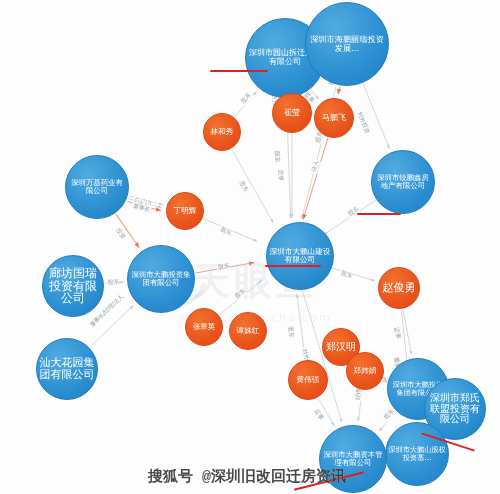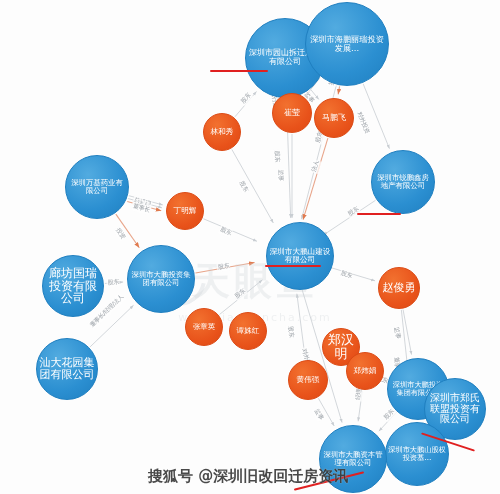--- a/index.html
+++ b/index.html
@@ -76,20 +76,21 @@
     width:46px;height:46px;border-radius:50%;
     border:4px solid #d8dde1;opacity:0.45;z-index:3;
     border-right-color:transparent;
     transform:rotate(-35deg);
   }
   .wm-bottom{
     position:absolute;left:148px;top:467px;
     font-size:15px;color:#3a3a3a;font-weight:bold;
     letter-spacing:0px;z-index:9;opacity:0.92;
     text-shadow:0 0 1px rgba(255,255,255,.7);
+    font-family:Liberation Mono, monospace;
   }
 </style>
 </head>
 <body>
 
 <svg id="graph" viewBox="0 0 500 494" xmlns="http://www.w3.org/2000/svg">
   <defs>
     <marker id="ah" markerWidth="6" markerHeight="6" refX="5" refY="2" orient="auto">
       <path d="M0,0 L5,2 L0,4 z" fill="#c8cdd2"></path>
     </marker>
@@ -211,21 +212,21 @@
     </div>
     <div class="node person" style="left: 378px; top: 267px; width: 42px; height: 42px; font-size: 11px;">
       <span>赵俊勇</span>
     </div>
     <div class="node person" style="left: 185px; top: 308px; width: 38px; height: 38px; font-size: 7.4px;">
       <span>张章英</span>
     </div>
     <div class="node person" style="left: 229px; top: 312px; width: 38px; height: 38px; font-size: 7.6px;">
       <span>谭姝红</span>
     </div>
-    <div class="node person" style="left: 322px; top: 328px; width: 38px; height: 38px; font-size: 13px;">
+    <div class="node person" style="left: 322px; top: 328px; width: 38px; height: 38px; font-size: 10px;">
       <span>郑汉明</span>
     </div>
     <div class="node person" style="left: 346px; top: 352px; width: 38px; height: 38px; font-size: 7.6px;">
       <span>郑炜娟</span>
     </div>
     <div class="node person" style="left: 288px; top: 360px; width: 40px; height: 40px; font-size: 7.6px;">
       <span>黄伟强</span>
     </div>
     <div class="node company" style="left: 36px; top: 338px; width: 62px; height: 62px; font-size: 11px;">
       <span>汕大花园集团有限公司</span>

